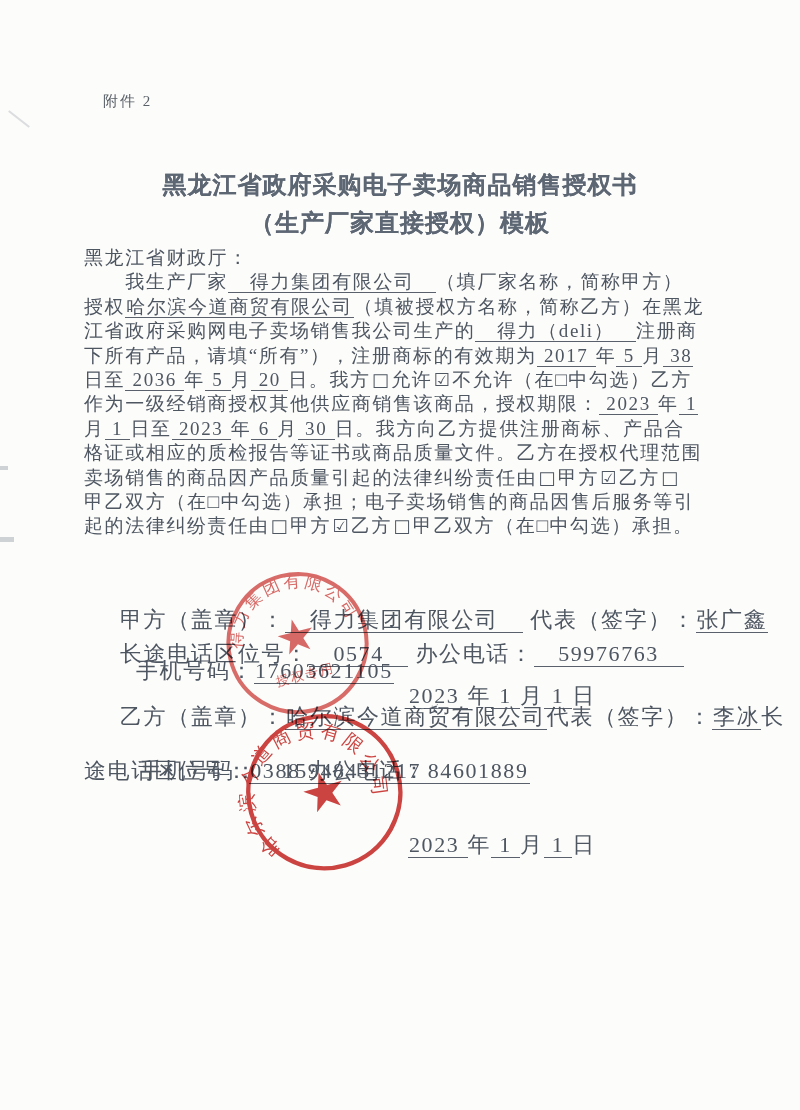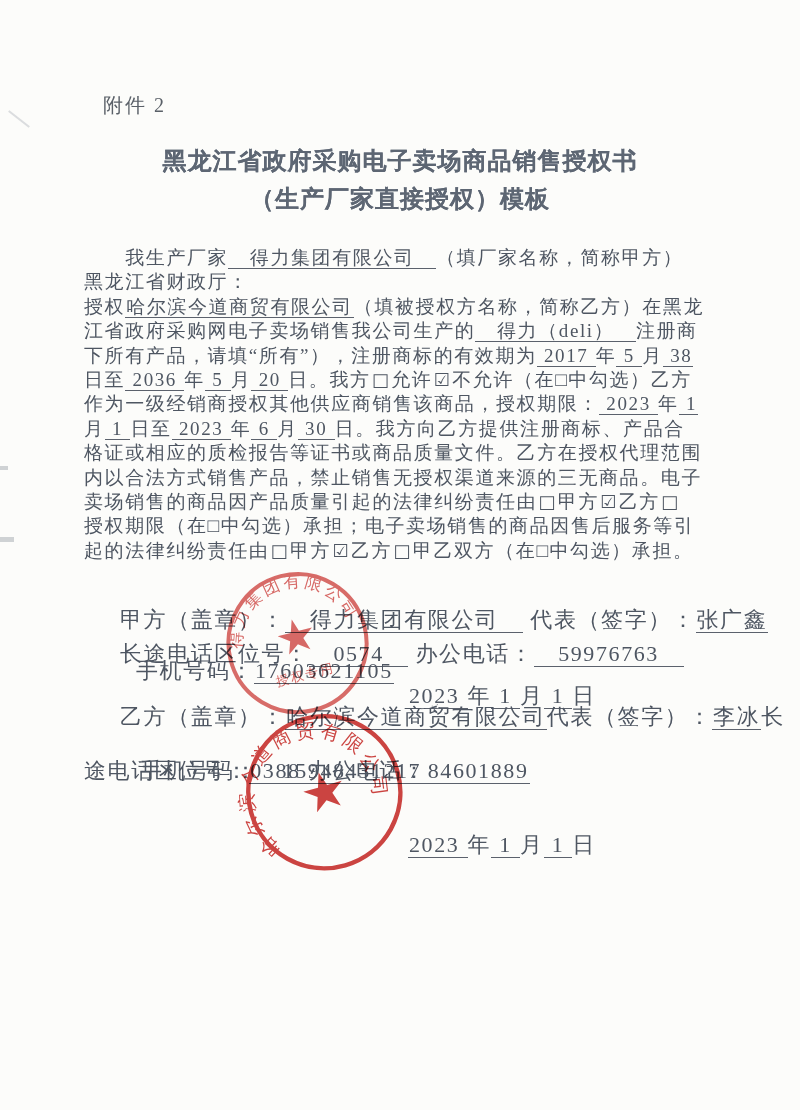--- a/index.html
+++ b/index.html
@@ -3,25 +3,25 @@
 <meta charset="utf-8">
 <style>
   html,body{margin:0;padding:0;background:#e9e9e7;}
   .page{
     position:relative;width:800px;height:1110px;margin:0 auto;
     background:#fcfcfa;overflow:hidden;
     font-family:"Liberation Serif","DejaVu Serif",serif;
     color:#4e5662;
   }
   .attachment{
-    position:absolute;left:103px;top:92px;font-size:20px;color:#5a6068;
+    position:absolute;left:103px;top:92px;font-size:15px;color:#5a6068;
     letter-spacing:2px;
   }
   .title{
-    position:absolute;left:0;top:142px;width:800px;text-align:center;
+    position:absolute;left:0;top:166px;width:800px;text-align:center;
     font-family:"DejaVu Sans","Liberation Sans",sans-serif;
     font-weight:700;color:#5d6673;font-size:24px;line-height:38px;
     letter-spacing:1px;text-shadow:0 0 .6px #6a7382;
   }
   .body-text{
     position:absolute;left:84px;top:246px;width:660px;
     font-size:19px;letter-spacing:1.6px;
   }
   .doc-line{height:24.4px;line-height:24.4px;white-space:nowrap;}
   .u{border-bottom:1.2px solid #5b616c;padding:0 1px;}
@@ -38,32 +38,31 @@
 <div class="page">
 
   <div class="attachment">附件 2</div>
 
   <div class="title">
     <div>黑龙江省政府采购电子卖场商品销售授权书</div>
     <div>（生产厂家直接授权）模板</div>
   </div>
 
   <div class="body-text">
+      <div class="doc-line"><span class="">黑龙江省财政厅：</span></div>
       <div class="doc-line"><span class="">　　我生产厂家</span><span class="u">　得力集团有限公司　</span><span class="">（填厂家名称，简称甲方）</span></div>
-      <div class="doc-line"><span class="">黑龙江省财政厅：</span></div>
       <div class="doc-line"><span class="">授权</span><span class="u">哈尔滨今道商贸有限公司</span><span class="">（填被授权方名称，简称乙方）在黑龙</span></div>
       <div class="doc-line"><span class="">江省政府采购网电子卖场销售我公司生产的</span><span class="u">　得力（deli）　</span><span class="">注册商</span></div>
       <div class="doc-line"><span class="">下所有产品，请填“所有”），注册商标的有效期为</span><span class="u"> 2017 </span><span class="">年</span><span class="u"> 5 </span><span class="">月</span><span class="u"> 38</span></div>
       <div class="doc-line"><span class="">日至</span><span class="u"> 2036 </span><span class="">年</span><span class="u"> 5 </span><span class="">月</span><span class="u"> 20 </span><span class="">日。我方</span><span class="cb">□</span><span class="">允许</span><span class="cb">☑</span><span class="">不允许（在□中勾选）乙方</span></div>
       <div class="doc-line"><span class="">作为一级经销商授权其他供应商销售该商品，授权期限：</span><span class="u"> 2023 </span><span class="">年</span><span class="u"> 1 </span></div>
       <div class="doc-line"><span class="">月</span><span class="u"> 1 </span><span class="">日至</span><span class="u"> 2023 </span><span class="">年</span><span class="u"> 6 </span><span class="">月</span><span class="u"> 30 </span><span class="">日。我方向乙方提供注册商标、产品合</span></div>
       <div class="doc-line"><span class="">格证或相应的质检报告等证书或商品质量文件。乙方在授权代理范围</span></div>
-      <div class="doc-line"><span class="">内以合法方式销售产品，禁止销售无授权渠道来源的三无商品。电子</span></div>
       <div class="doc-line"><span class="">卖场销售的商品因产品质量引起的法律纠纷责任由</span><span class="cb">□</span><span class="">甲方</span><span class="cb">☑</span><span class="">乙方</span><span class="cb">□</span></div>
-      <div class="doc-line"><span class="">授权期限（在□中勾选）承担；电子卖场销售的商品因售后服务等引</span></div>
+      <div class="doc-line"><span class="">甲乙双方（在□中勾选）承担；电子卖场销售的商品因售后服务等引</span></div>
       <div class="doc-line"><span class="">起的法律纠纷责任由</span><span class="cb">□</span><span class="">甲方</span><span class="cb">☑</span><span class="">乙方</span><span class="cb">□</span><span class="">甲乙双方（在□中勾选）承担。</span></div>
     </div>
 
   <div class="sig-line" style="left:120px;top:608px;"><span class="">甲方（盖章）：</span><span class="u">　得力集团有限公司　</span><span class=""> 代表（签字）：</span><span class="u">张广鑫</span></div>
   <div class="sig-line" style="left:120px;top:642px;"><span class="">长途电话区位号：</span><span class="u">　0574　</span><span class=""> 办公电话：</span><span class="u">　59976763　</span></div>
   <div class="sig-line" style="left:136px;top:659px;"><span class="">手机号码：</span><span class="u">17603621105</span></div>
   <div class="sig-line" style="left:408px;top:684px;"><span class="u"> 2023 </span><span class=""> 年</span><span class="u"> 1 </span><span class=""> 月</span><span class="u"> 1 </span><span class=""> 日</span></div>
 
   <div class="sig-line" style="left:120px;top:705px;text-align:center;"><span class="">乙方（盖章）：</span><span class="u">哈尔滨今道商贸有限公司</span><span class="">代表（签字）：</span><span class="u">李冰</span><span class="">长</span></div>
   <div class="sig-line" style="left:84px;top:759px;"><span class="">途电话区位号：</span><span class="u">0388</span><span class=""> 办公电话：</span><span class="u">84601889</span></div>

